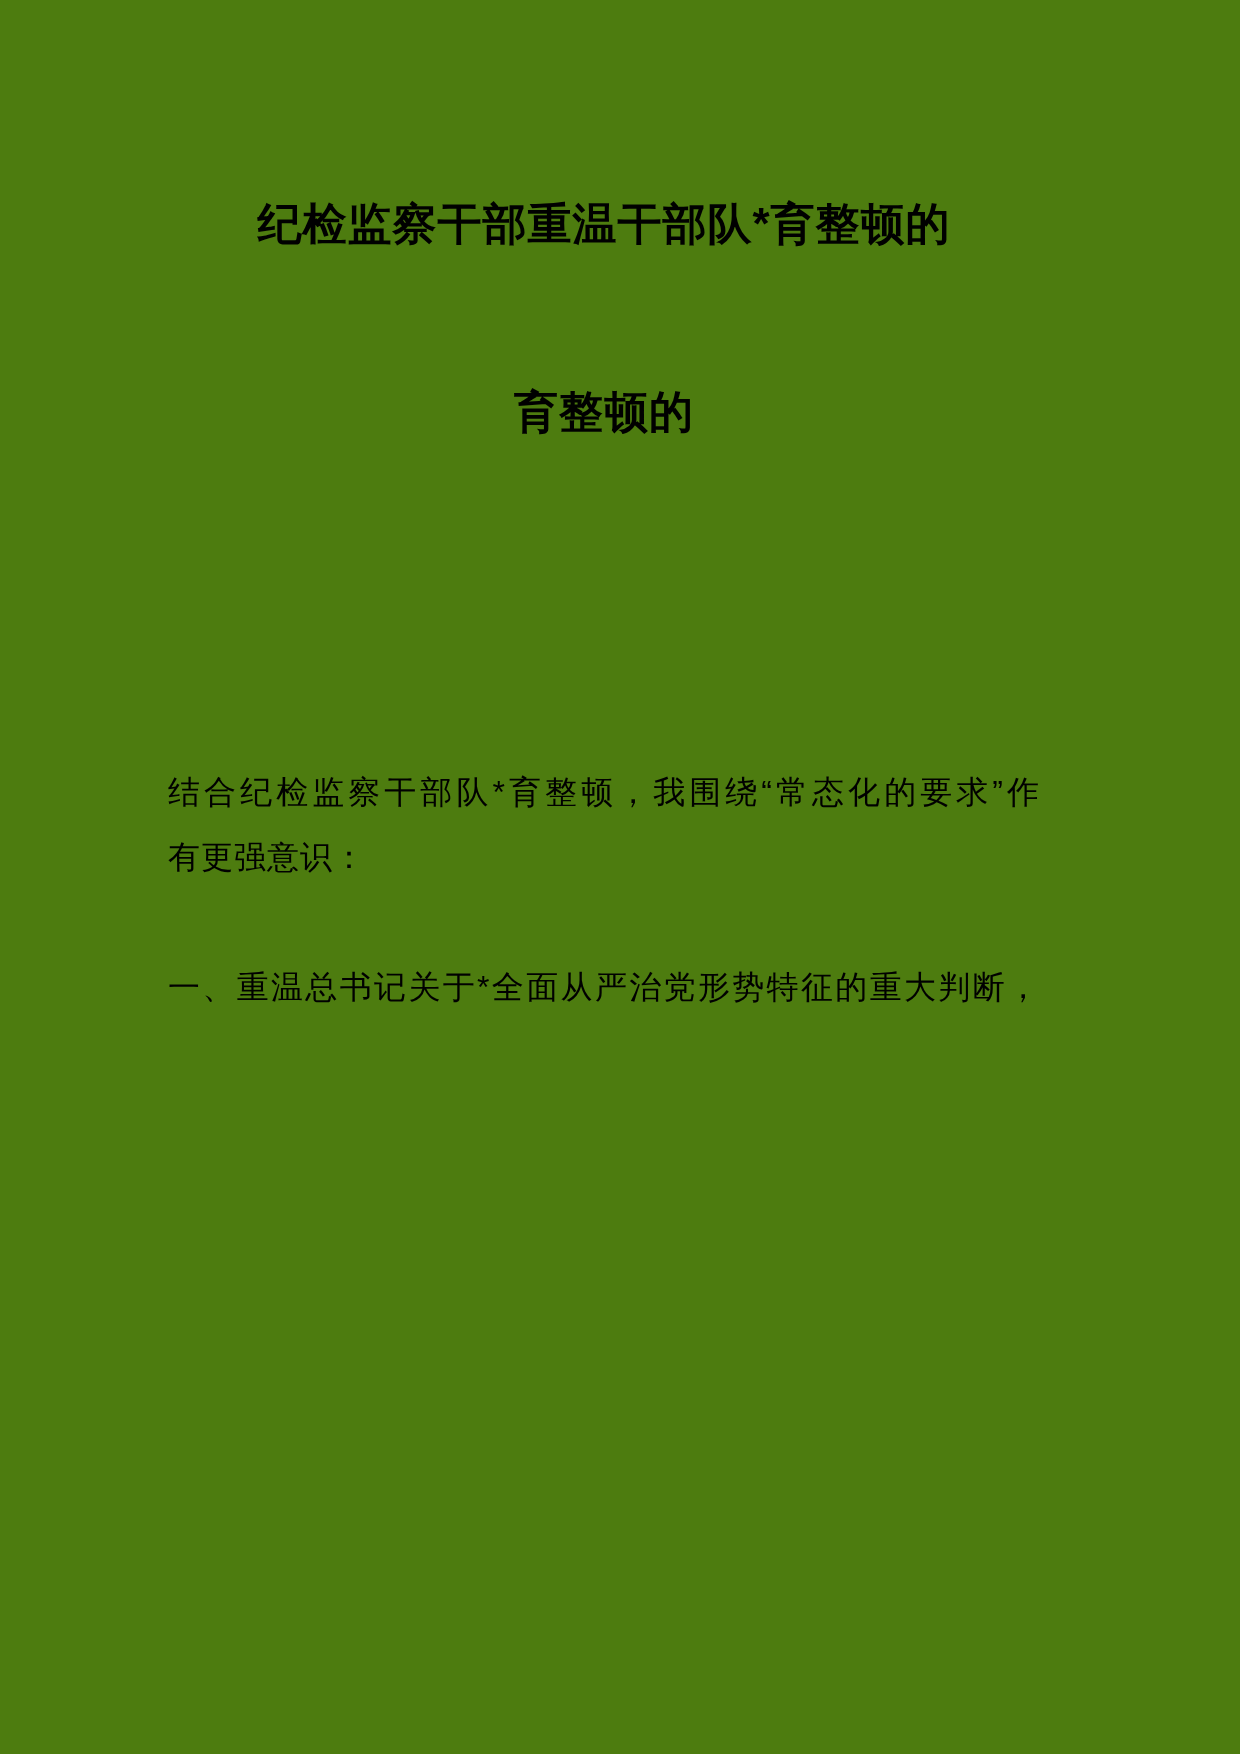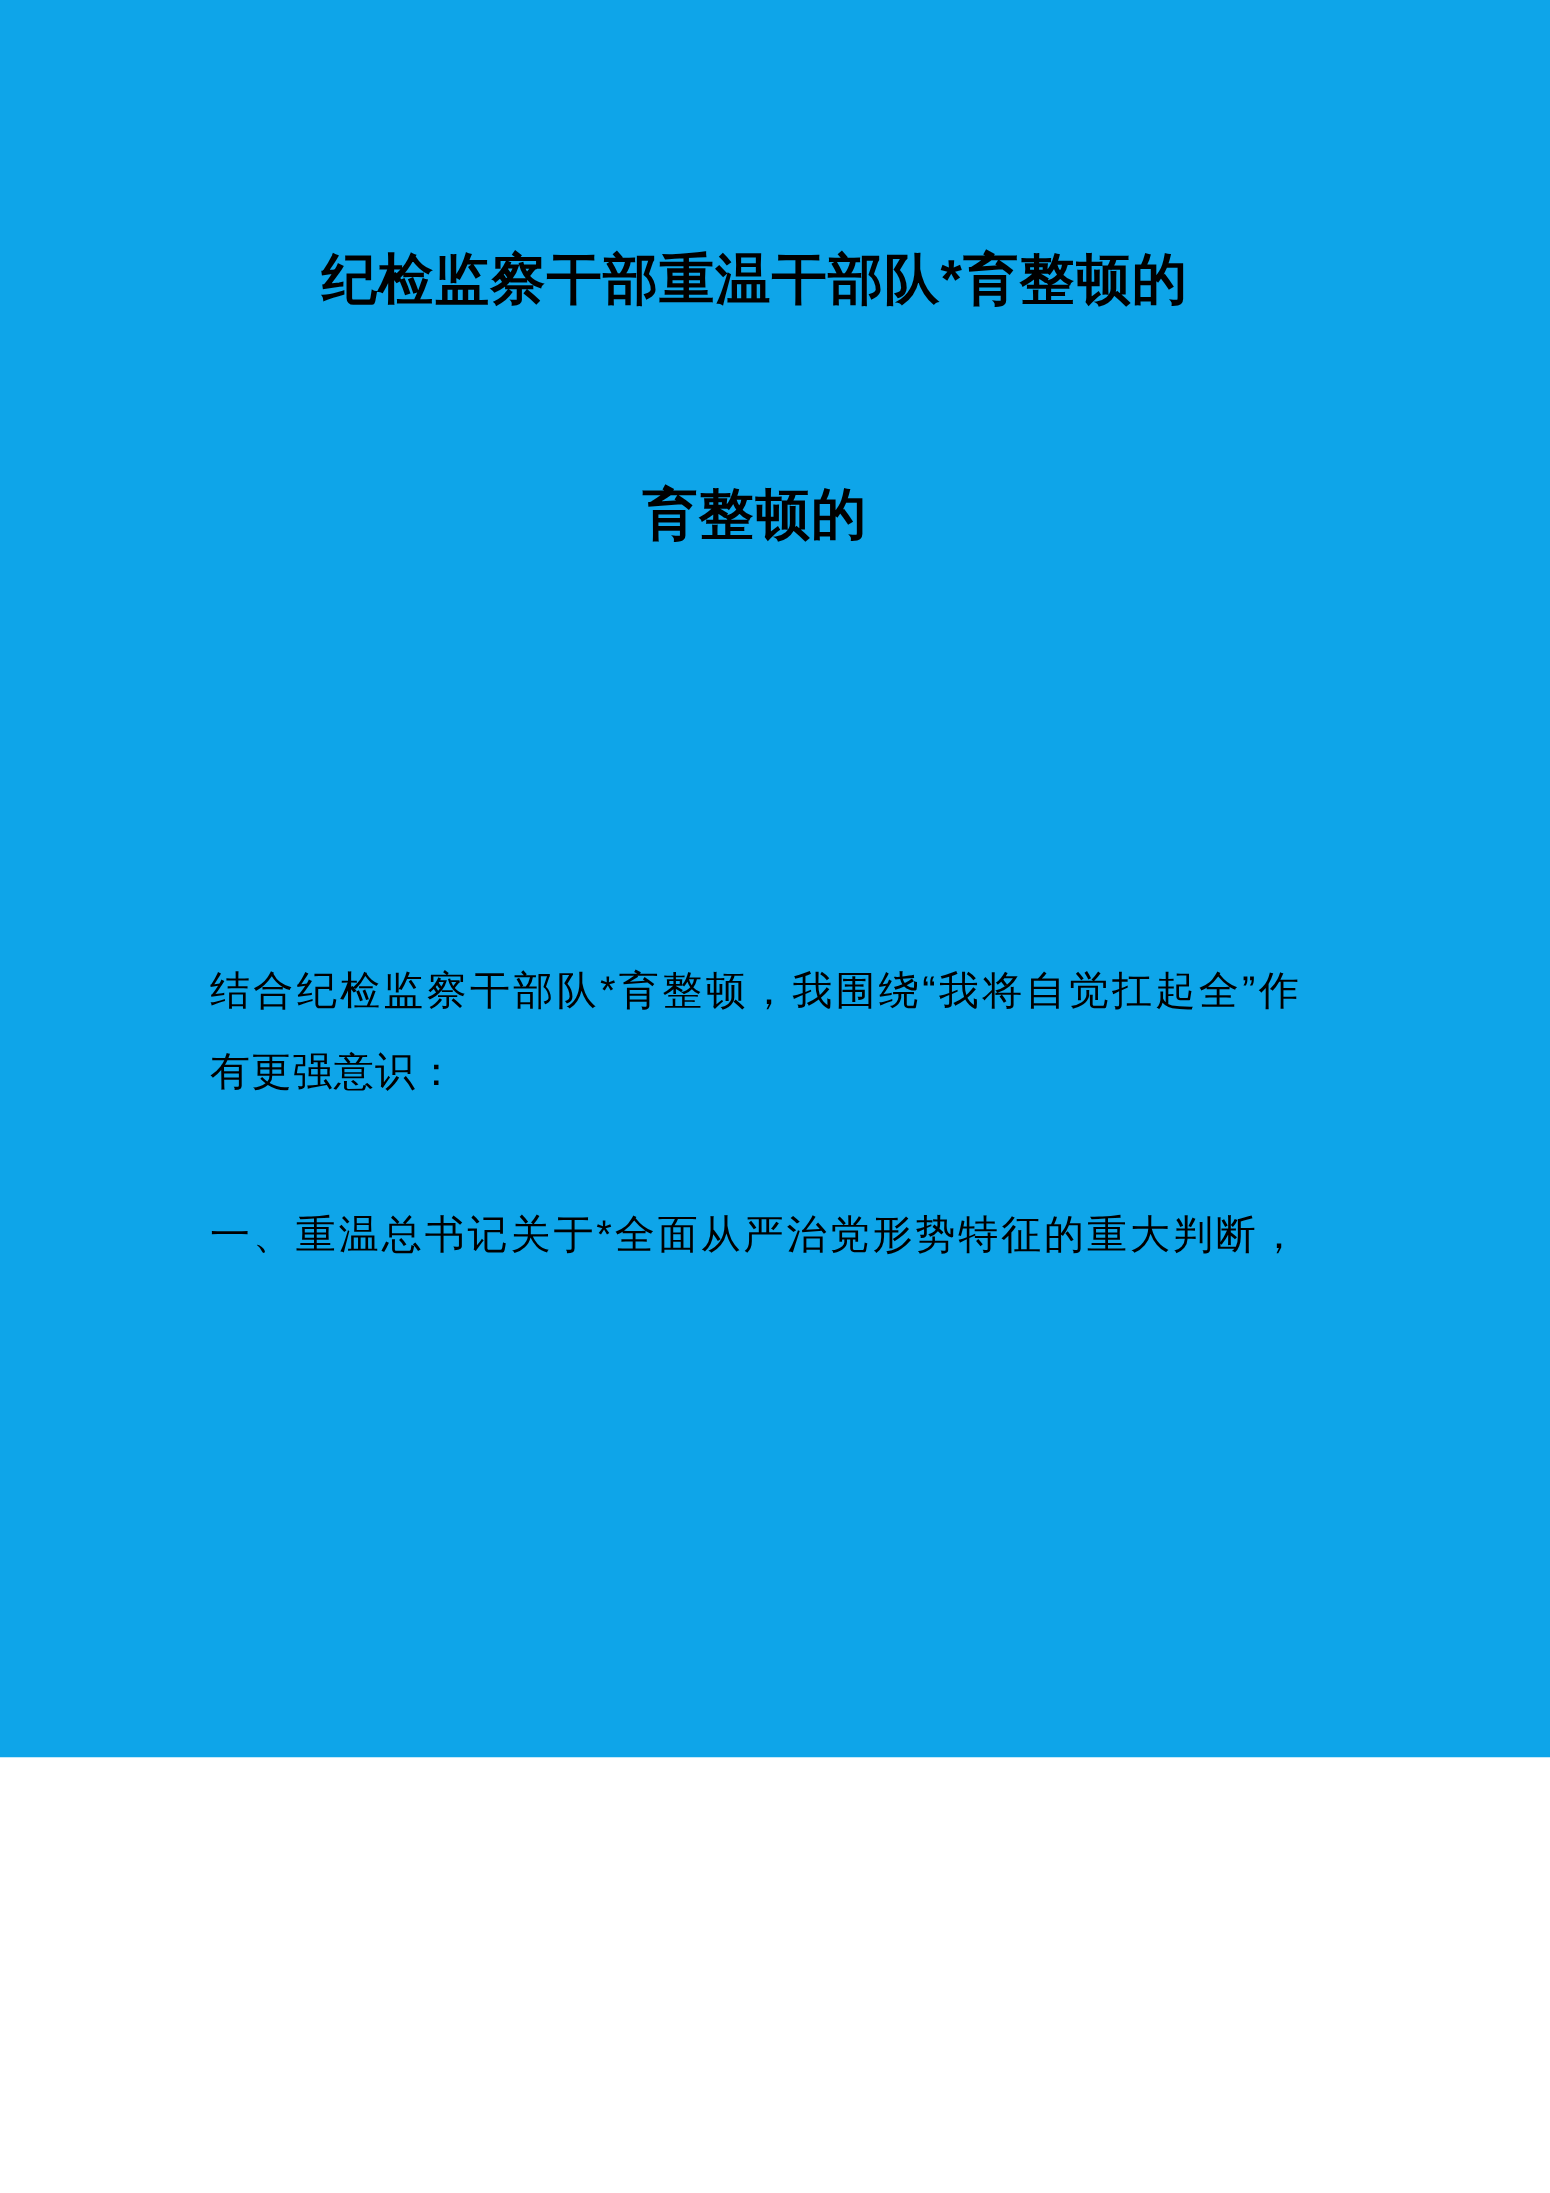--- a/index.html
+++ b/index.html
@@ -3,22 +3,22 @@
 <meta charset="utf-8">
 <style>
   html, body {
     margin: 0;
     padding: 0;
     background: #ffffff;
   }
   .page {
     position: relative;
     width: 1240px;
-    height: 1406px;
-    background: #0ea5e9;
+    height: 1754px;
+    background: #4d7c0f;
     color: #000000;
     font-family: "Liberation Sans", sans-serif;
     overflow: hidden;
   }
   .title-line {
     position: absolute;
     left: 168px;
     width: 872px;
     text-align: center;
     font-weight: bold;
@@ -53,20 +53,20 @@
   }
 </style>
 </head>
 <body>
 
 <div class="page">
   <div class="title-line title-line-1">纪检监察干部重温干部队*育整顿的</div>
   <div class="title-line title-line-2">育整顿的</div>
   <div class="doc-body">
       <div class="paragraph">
-        <div class="doc-line just">结合纪检监察干部队*育整顿，我围绕“我将自觉扛起全”作</div>
+        <div class="doc-line just">结合纪检监察干部队*育整顿，我围绕“常态化的要求”作</div>
         <div class="doc-line">有更强意识：</div>
       </div>
       <div class="paragraph">
         <div class="doc-line just">一、重温总书记关于*全面从严治党形势特征的重大判断，</div>
       </div>
     </div>
 </div>
 
 </body></html>

